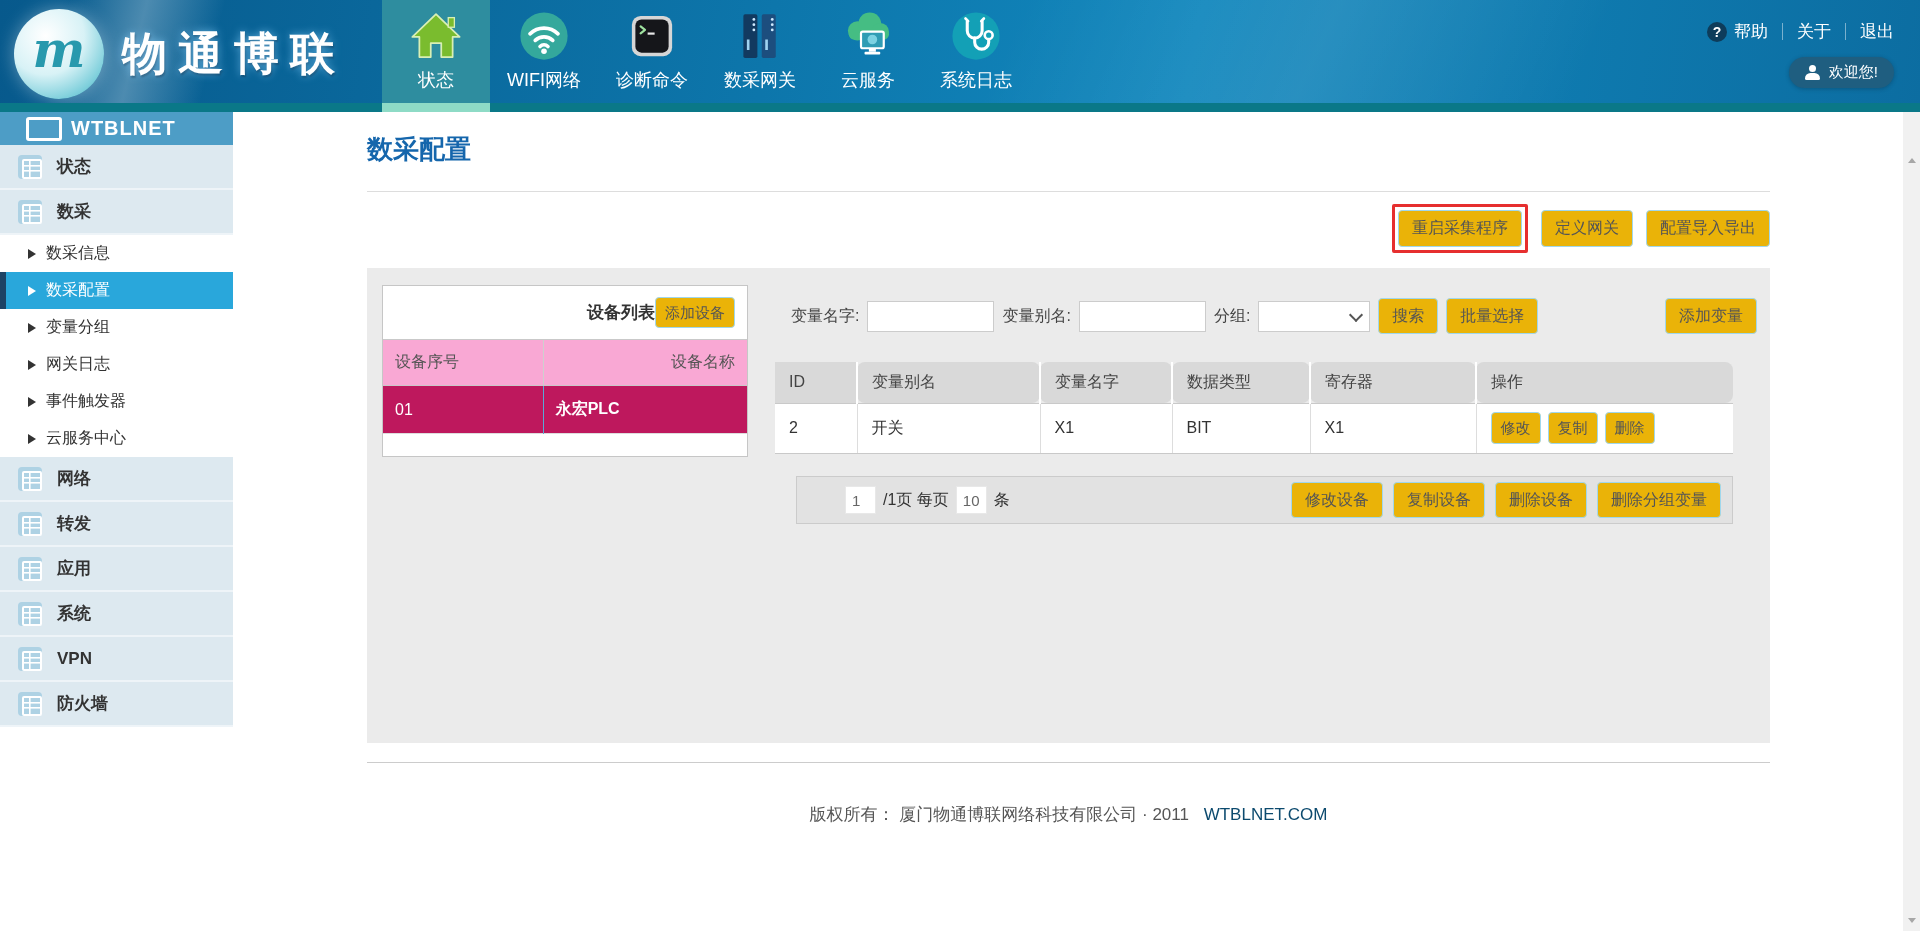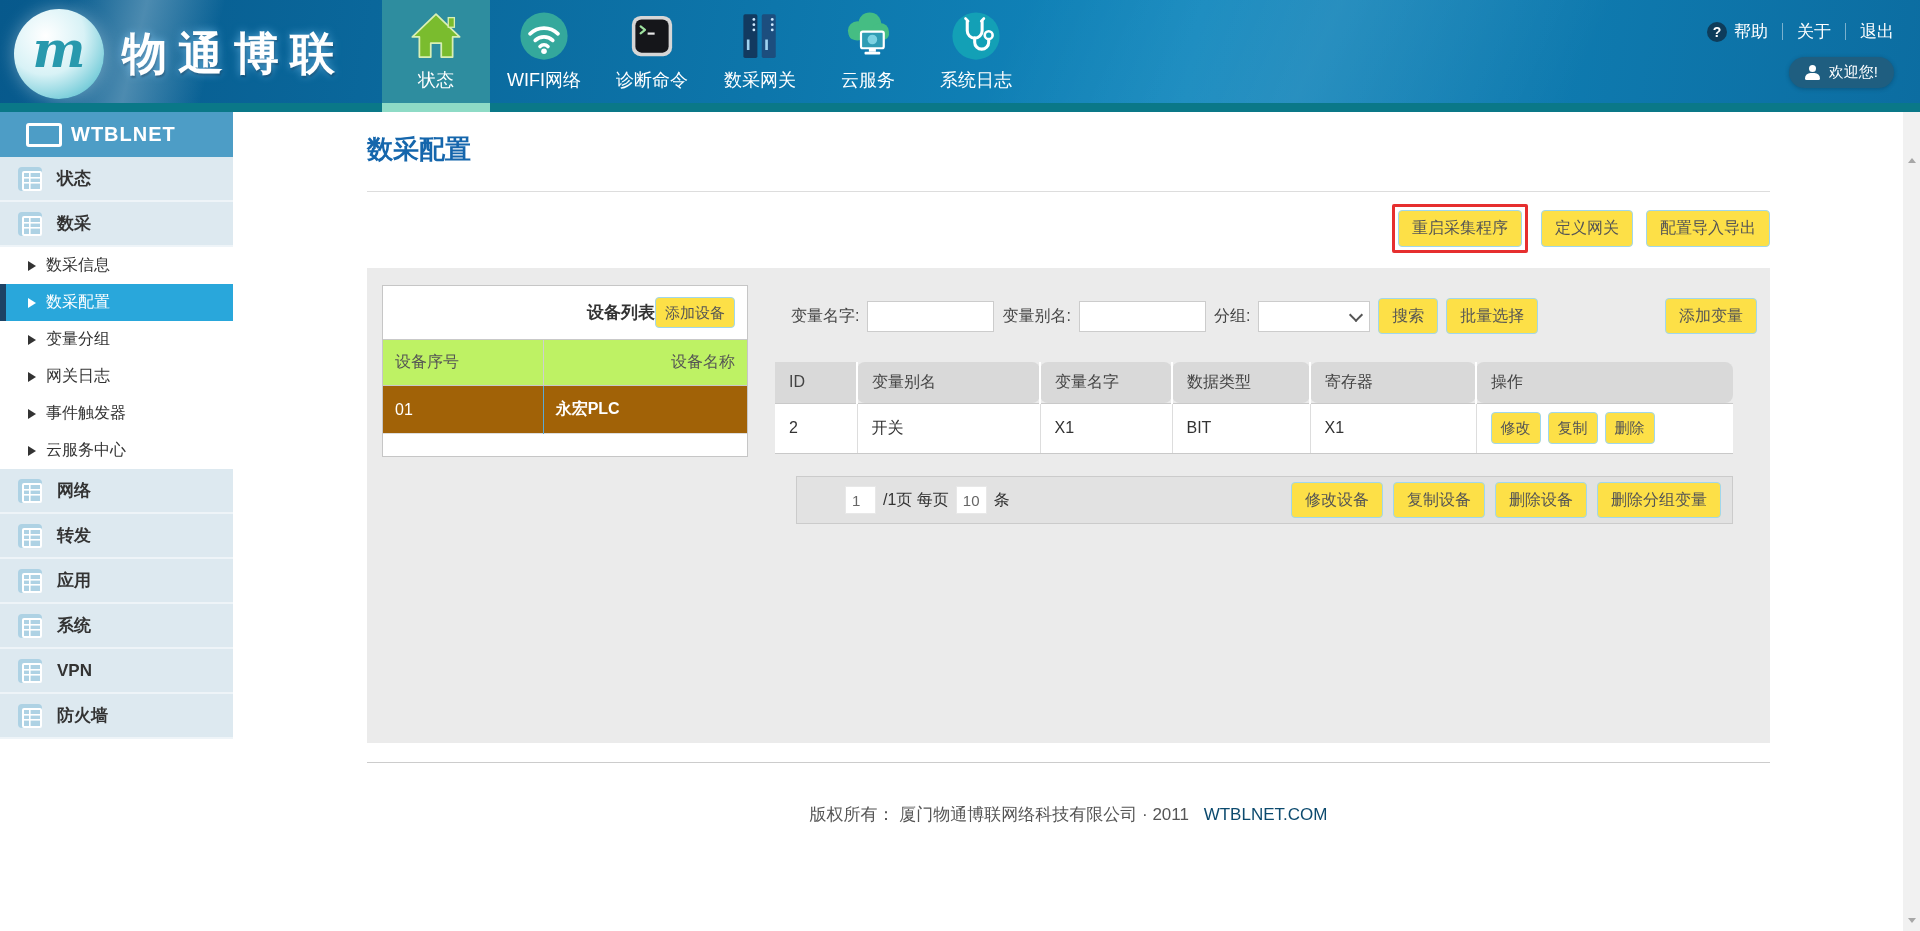--- a/index.html
+++ b/index.html
@@ -44,21 +44,21 @@
     padding:6px 16px; display:flex; align-items:center; gap:9px; color:#fff; font-size:15px;
     box-shadow:0 1px 4px rgba(0,30,50,.3); }
   .person-icon { width:15px; height:15px; position:relative; }
   .person-icon::before { content:""; position:absolute; top:0; left:4px; width:7px; height:7px;
     border-radius:50%; background:#fff; }
   .person-icon::after { content:""; position:absolute; bottom:0; left:0; width:15px; height:7px;
     border-radius:7px 7px 2px 2px; background:#fff; }
 
   
   .sidebar { position:absolute; left:0; top:112px; width:233px; bottom:0; background:#fff; }
-  .sb-header { height:45px; background:#4d9dc6; color:#fff; font-size:20px; font-weight:bold;
+  .sb-header { height:33px; background:#4d9dc6; color:#fff; font-size:20px; font-weight:bold;
     display:flex; align-items:center; gap:15px; padding-left:26px; letter-spacing:1px; }
   .monitor-icon { width:30px; height:24px; position:relative; flex:0 0 auto; }
   .monitor-icon::before { content:""; position:absolute; left:0; top:0; width:30px; height:18px;
     border:3px solid #fff; border-radius:3px; }
   .monitor-icon::after { content:""; position:absolute; left:7px; bottom:0; width:16px; height:3px;
     background:#fff; box-shadow:-2px -2px 0 -0.5px rgba(255,255,255,0); }
   .side-item { position:relative; display:flex; align-items:center; cursor:pointer; color:#333; }
   .side-item.main { height:45px; background:#dde9f0; border-bottom:2px solid #eef4f8;
     padding-left:18px; gap:15px; font-size:17px; font-weight:bold; }
   .side-item.sub { height:37px; background:#fff; padding-left:28px; gap:10px; font-size:16px; }
@@ -78,38 +78,38 @@
       linear-gradient(#fff,#fff) 4.5px 0/1.6px 100% no-repeat; }
 
   
   .content { position:absolute; left:233px; top:112px; right:17px; bottom:0; background:#fff; overflow:hidden; }
   .inner { margin:0 133px 0 134px; }
   .page-title { padding-top:20px; font-size:26px; font-weight:bold; color:#1566ac; }
   .hr1 { margin-top:24px; border-top:1px solid #ddd; }
   .hr2 { margin-top:19px; border-top:1px solid #ccc; }
 
   .actions-row { margin-top:13px; display:flex; justify-content:flex-end; align-items:center; gap:13px; height:47px; }
-  .btn { display:inline-block; background:#fde047; border:1px solid #a0d7ec; border-radius:4px;
+  .btn { display:inline-block; background:#eab308; border:1px solid #a0d7ec; border-radius:4px;
     color:#555; font-size:16px; padding:8px 13px; line-height:1.15; cursor:pointer;
     white-space:nowrap; font-family:inherit; }
   .btn.sm { padding:6px 9px; font-size:15px; }
   .red-box { border:3px solid #e62f2f; border-radius:2px; padding:3px; display:inline-block; }
 
   .gray-region { position:relative; margin-top:16px; height:475px; background:#ebebeb; }
 
   
   .device-panel { position:absolute; left:15px; top:17px; width:366px; background:#fff; border:1px solid #c6c6c6; }
   .device-head { display:flex; justify-content:flex-end; align-items:center; padding:11px 12px; }
   .device-title { font-size:17px; font-weight:bold; color:#333; }
   .device-table { width:100%; border-collapse:collapse; table-layout:fixed; }
-  .device-table th { width:44%; background:#bef264; color:#555; font-weight:normal; text-align:left;
+  .device-table th { width:44%; background:#f9a8d4; color:#555; font-weight:normal; text-align:left;
     font-size:16px; padding:12px 12px; border-top:1px solid #c9c9c9; border-bottom:1px solid #c9c9c9; }
   .device-table th + th { width:56%; border-left:1px solid #cfcfcf;text-align:right; }
   .device-table td { padding:13px 12px; font-size:16px; }
-  .device-row-selected td { background:#a16207; color:#fff; }
+  .device-row-selected td { background:#be185d; color:#fff; }
   .device-row-selected td + td { border-left:1px solid #5aa9d6; font-weight:bold; }
   .device-empty td { height:22px; padding:0; border-top:1px solid #ddd; }
 
   
   .search-row { position:absolute; left:424px; right:13px; top:30px; display:flex; align-items:center; gap:8px; }
   .search-row label { font-size:16px; color:#444; white-space:nowrap; }
   .search-row input[type=text] { width:127px; height:31px; border:1px solid #ccc; background:#fff; padding:0 6px; font-size:15px; }
   .select-wrap { position:relative; width:112px; height:31px; }
   .select-wrap select { width:100%; height:100%; border:1px solid #ccc; background:#fff;
     appearance:none; -webkit-appearance:none; padding:0 6px; font-size:15px; }

